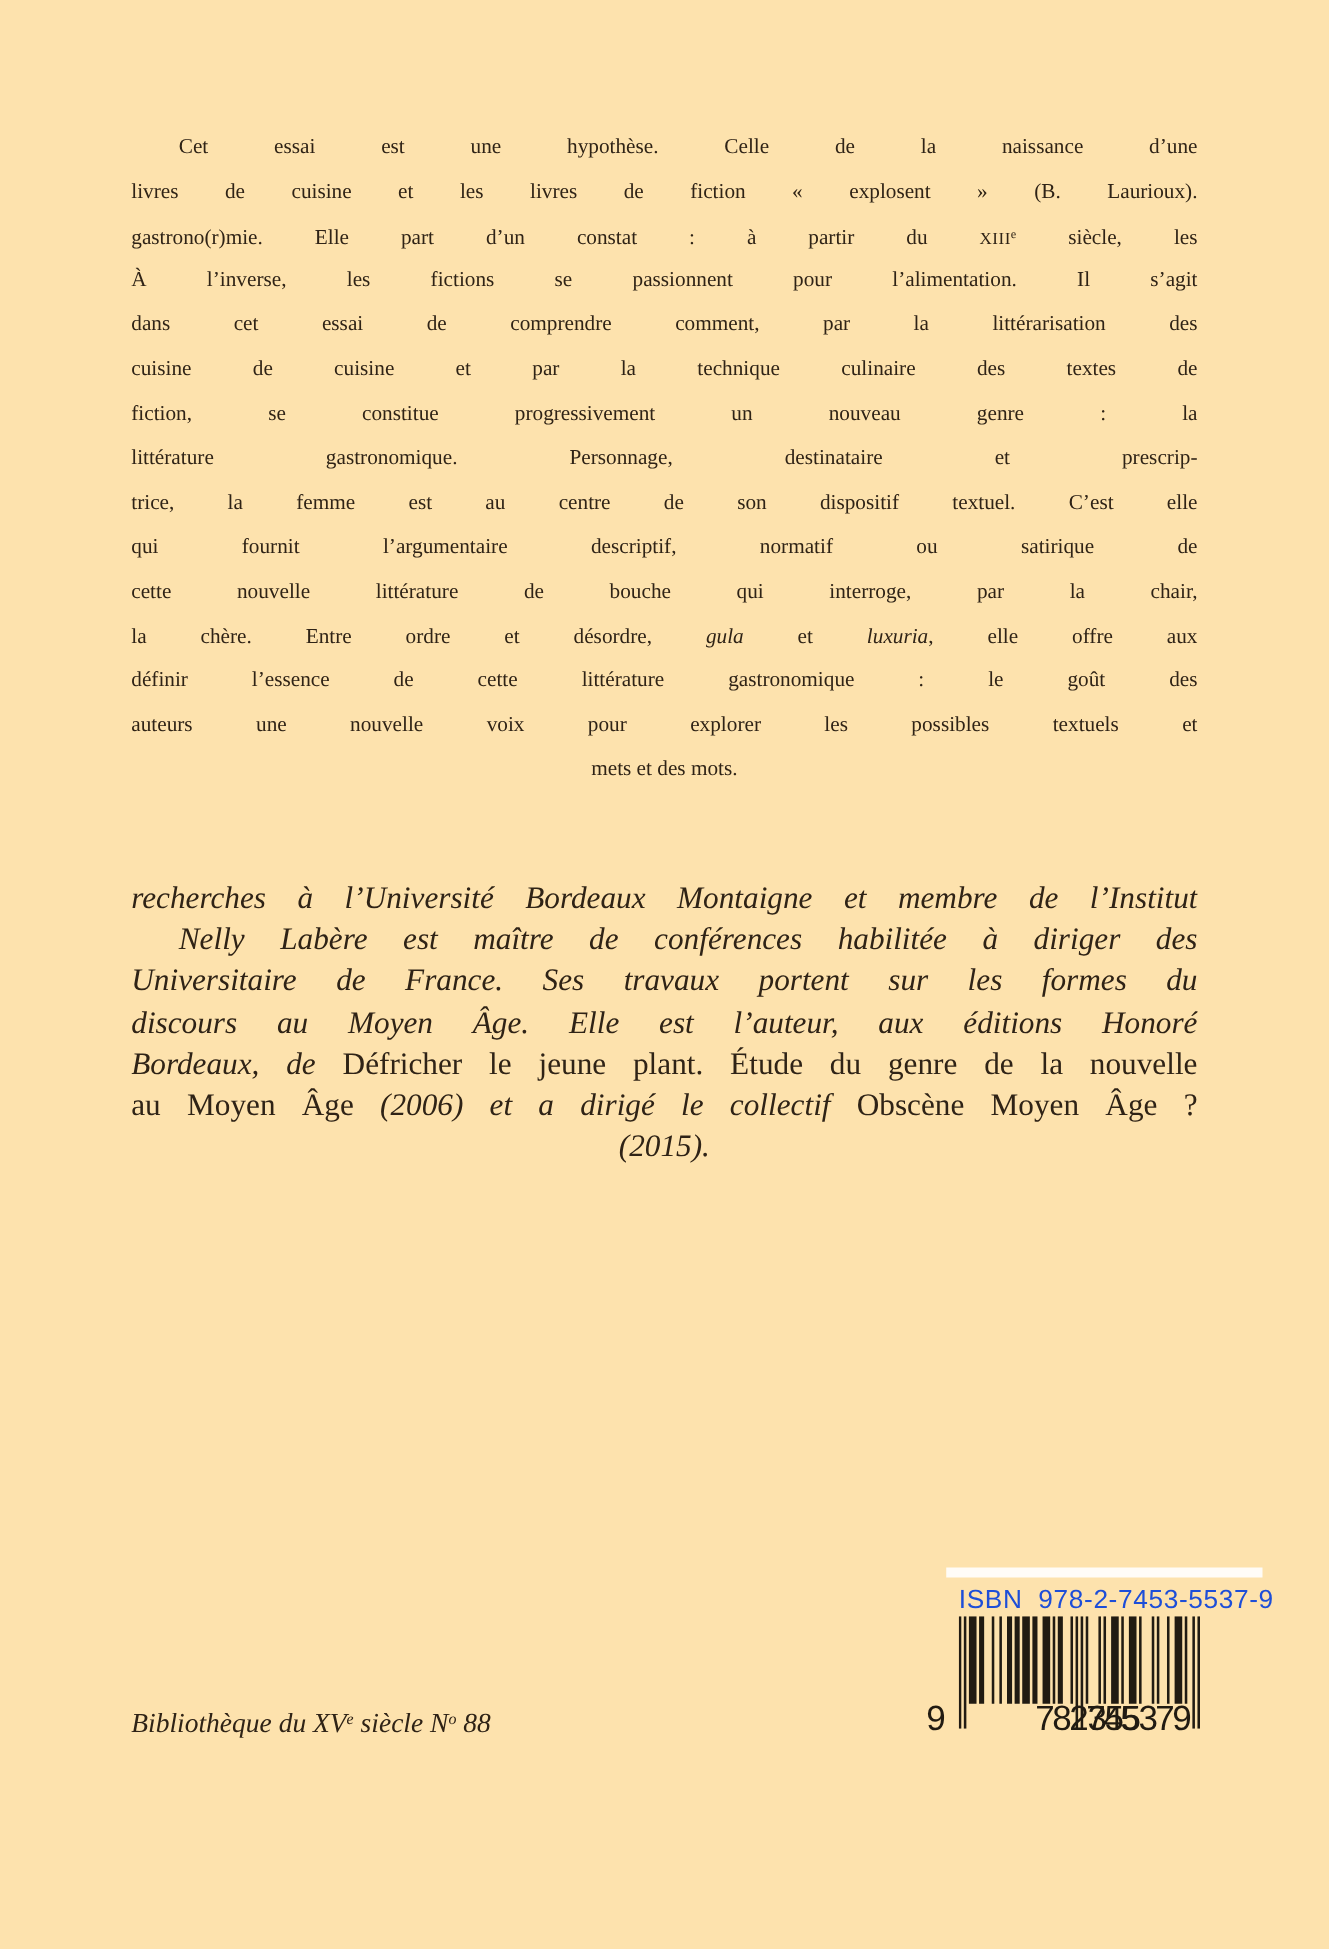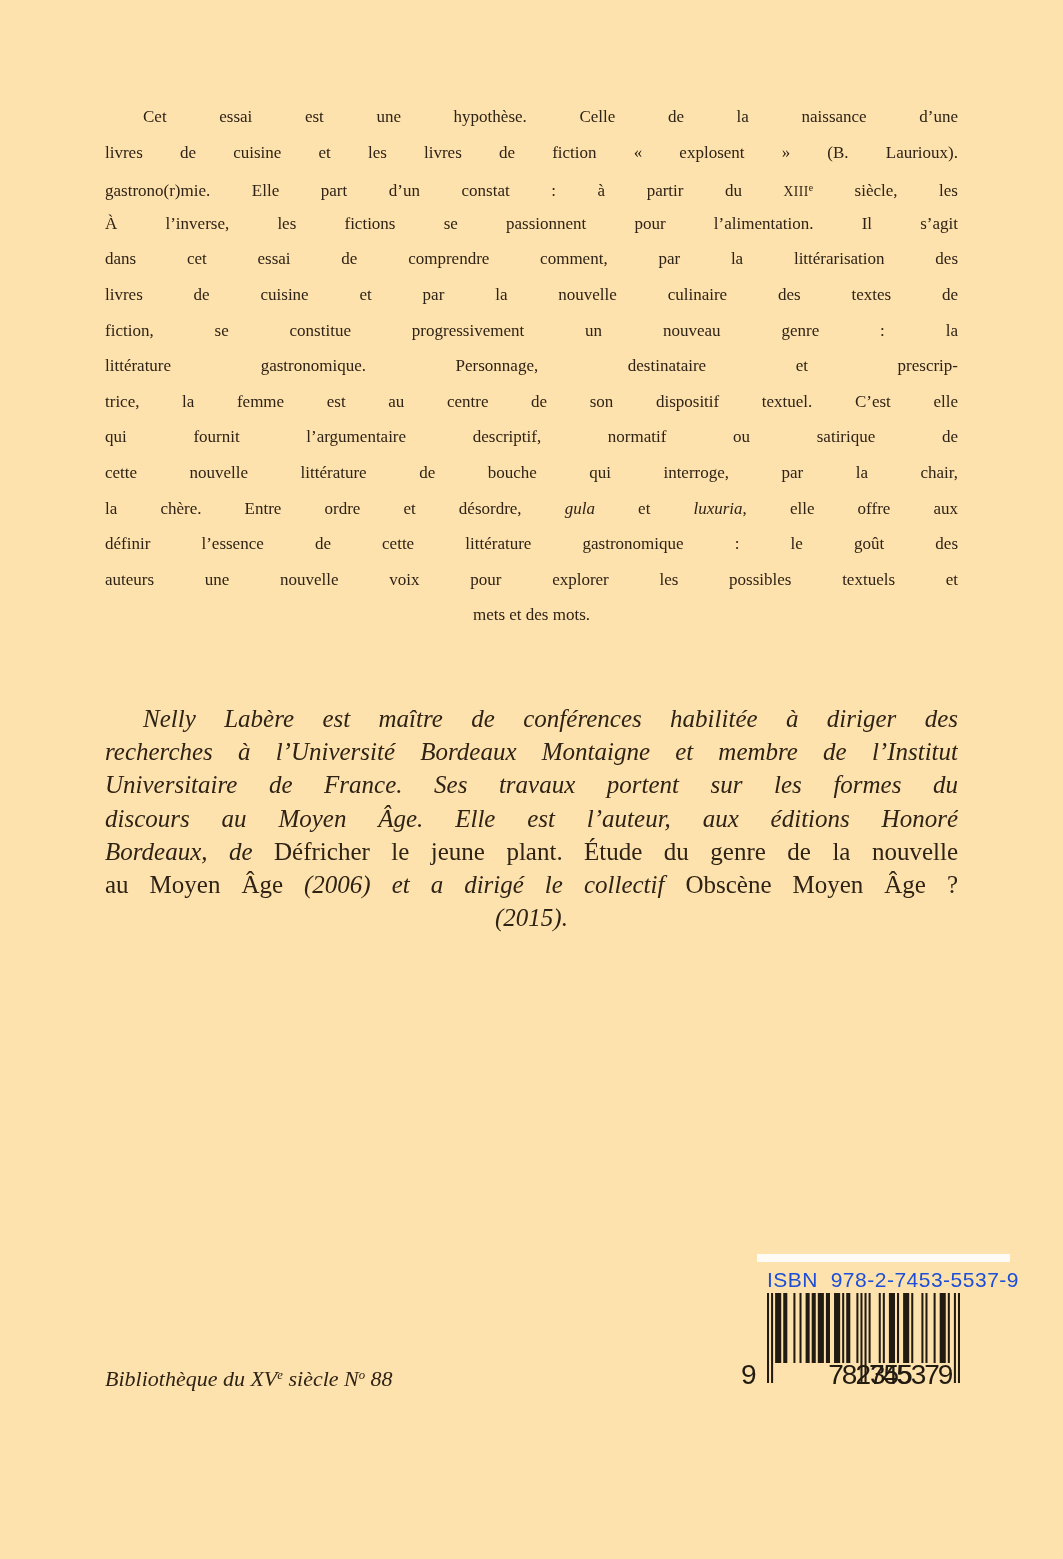--- a/index.html
+++ b/index.html
@@ -59,35 +59,35 @@
 <body style="background: rgb(253, 226, 173); color: rgb(47, 35, 22);">
 
 <div class="page" style="background: rgb(253, 226, 173);">
 
   <div class="para summary">
       <div class="line first"><span>Cet essai est une hypothèse. Celle de la naissance d’une</span></div>
       <div class="line"><span>livres de cuisine et les livres de fiction « explosent » (B. Laurioux).</span></div>
       <div class="line"><span>gastrono(r)mie. Elle part d’un constat : à partir du </span><span class="s-sc">XIII</span><span class="s-sup">e</span><span> siècle, les</span></div>
       <div class="line"><span>À l’inverse, les fictions se passionnent pour l’alimentation. Il s’agit</span></div>
       <div class="line"><span>dans cet essai de comprendre comment, par la littérarisation des</span></div>
-      <div class="line"><span>livres de cuisine et par la nouvelle culinaire des textes de</span></div>
+      <div class="line"><span>cuisine de cuisine et par la technique culinaire des textes de</span></div>
       <div class="line"><span>fiction, se constitue progressivement un nouveau genre : la</span></div>
       <div class="line"><span>littérature gastronomique. Personnage, destinataire et prescrip-</span></div>
       <div class="line"><span>trice, la femme est au centre de son dispositif textuel. C’est elle</span></div>
       <div class="line"><span>qui fournit l’argumentaire descriptif, normatif ou satirique de</span></div>
       <div class="line"><span>cette nouvelle littérature de bouche qui interroge, par la chair,</span></div>
       <div class="line"><span>la chère. Entre ordre et désordre, </span><span class="s-it">gula</span><span> et </span><span class="s-it">luxuria</span><span>, elle offre aux</span></div>
       <div class="line"><span>définir l’essence de cette littérature gastronomique : le goût des</span></div>
       <div class="line"><span>auteurs une nouvelle voix pour explorer les possibles textuels et</span></div>
       <div class="line last"><span>mets et des mots.</span></div>
     </div>
 
   <div class="para bio">
+      <div class="line"><span>recherches à l’Université Bordeaux Montaigne et membre de l’Institut</span></div>
       <div class="line first"><span>Nelly Labère est maître de conférences habilitée à diriger des</span></div>
-      <div class="line"><span>recherches à l’Université Bordeaux Montaigne et membre de l’Institut</span></div>
       <div class="line"><span>Universitaire de France. Ses travaux portent sur les formes du</span></div>
       <div class="line"><span>discours au Moyen Âge. Elle est l’auteur, aux éditions Honoré</span></div>
       <div class="line"><span>Bordeaux, de </span><span class="s-rm">Défricher le jeune plant. Étude du genre de la nouvelle</span></div>
       <div class="line"><span class="s-rm">au Moyen Âge </span><span class="s-it">(2006) et a dirigé le collectif </span><span class="s-rm">Obscène Moyen Âge ?</span></div>
       <div class="line last"><span>(2015).</span></div>
     </div>
 
   <div class="isbn-block">
     <div class="white-strip" style="background: rgb(255, 255, 255);"></div>
     <div class="isbn-label">ISBN  978-2-7453-5537-9</div>

